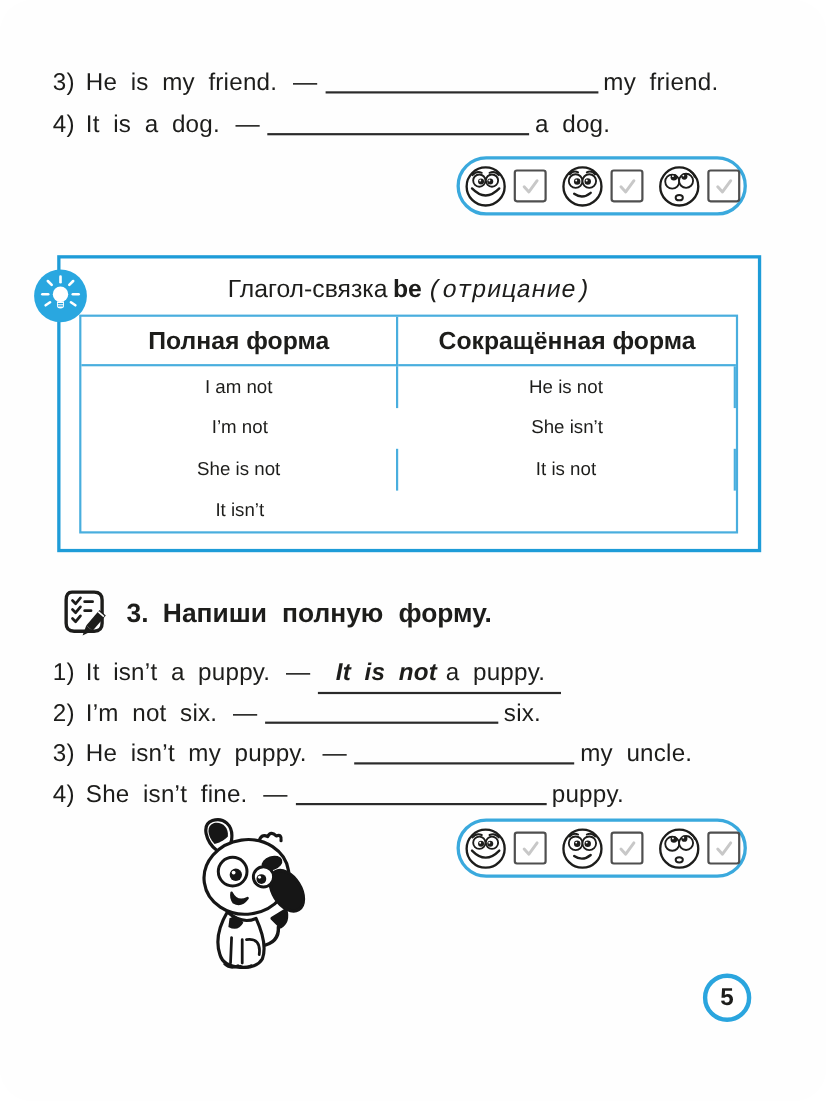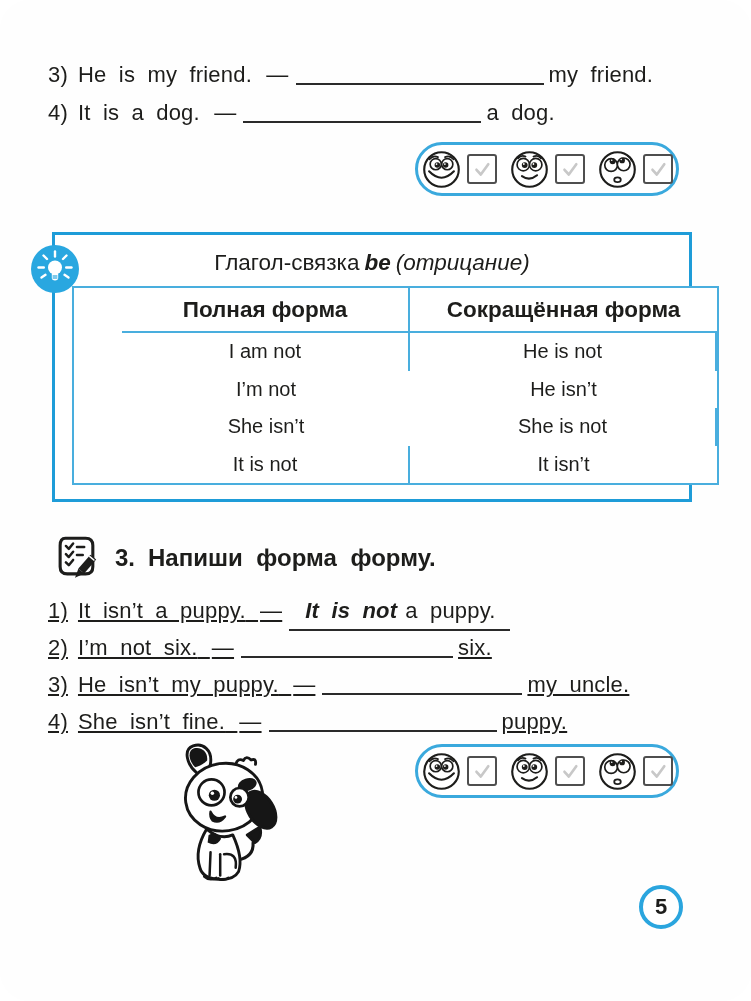--- a/index.html
+++ b/index.html
@@ -5,21 +5,21 @@
   html,body { margin:0; padding:0; background:#ffffff; }
   .page {
     position:relative; width:751px; height:1001px; background:#fefefe;
     font-family:"Liberation Sans","DejaVu Sans",sans-serif; color:#1d1d1b;
     overflow:hidden;
     border-radius:29px;
   }
   
   .ex-lines { position:absolute; font-size:22px; letter-spacing:0.2px; }
   .ex-top { left:48px; top:56px; }
-  .ex3-items { left:48px; top:592px;text-decoration:underline; }
+  .ex3-items { left:48px; top:592px; }
   .ex-line { height:38px; line-height:38px; white-space:nowrap; word-spacing:6px; }
   .ex3-items .ex-line { height:37px; line-height:37px; }
   .num { margin-right:10px; }
   .dash { margin:0 2px; }
   .blank {
     display:inline-block; height:1em; border-bottom:2.5px solid #2a2a2a;
     vertical-align:baseline; margin:0 5px; transform:translateY(3px);
   }
   .w-a{width:248px} .w-b{width:238px} .w-c{width:212px} .w-d{width:200px} .w-e{width:228px}
   .ansline {
@@ -42,30 +42,29 @@
     width:26px; height:26px; border:2.5px solid #4f4f4f; border-radius:3px;
     background:#fff; display:flex; align-items:center; justify-content:center;
   }
   .checkbox svg { width:22px; height:22px; display:block; }
   
   .rulebox {
     position:absolute; left:52px; top:232px; width:634px; height:264px;
     border:3.5px solid #1e9cd8; background:#fff;
   }
   .rb-title { position:absolute; top:15px; left:0; width:100%; text-align:center; font-size:22.5px; white-space:nowrap; }
-  .rb-kw { font-weight:bold; margin:0 5px;font-style:italic; }
-  .rb-it { font-style:italic; }
+  .rb-kw { font-weight:bold; margin:0 5px; }
+  .rb-it { font-style:italic;font-family:Liberation Mono, monospace; }
   .rb-table {
     position:absolute; left:17px; top:51px; width:595px; height:195px;
     border:2px solid #49aede; display:grid;
     grid-template-columns:288px 1fr; grid-template-rows:45px repeat(4,1fr);
     background:#fff;
-    padding-left:48px;
-  }
-  .cell { display:flex; align-items:center; justify-content:center; font-size:20px; }
+  }
+  .cell { display:flex; align-items:center; justify-content:center; font-size:17px; }
   .cell.c0 { border-right:2px solid #49aede; }
   .cell.head { font-weight:bold; font-size:22.5px; border-bottom:2px solid #49aede; }
   .bulb { position:absolute; left:-25px; top:9px; width:50px; height:50px; }
   
   .ex3-head {
     position:absolute; left:50px; top:533px; display:flex; align-items:center; gap:13px;
     font-size:24px; font-weight:bold; word-spacing:7px;
   }
   .task-icon { width:52px; height:50px; display:block; }
   
@@ -227,34 +226,33 @@
       </svg>
     <div class="rb-title">
       <span>Глагол-связка</span><span class="rb-kw">be</span><span class="rb-it">(отрицание)</span>
     </div>
     <div class="rb-table">
       <div class="cell head c0">Полная форма</div>
       <div class="cell head">Сокращённая форма</div>
       <div class="cell c0">I am not</div>
       <div class="cell c0">He is not</div>
       <div class="cell">I’m not</div>
-      <div class="cell">He isn’t</div>
       <div class="cell">She isn’t</div>
       <div class="cell c0">She is not</div>
       <div class="cell c0">It is not</div>
       <div class="cell">It isn’t</div>
     </div>
   </div>
 
   <div class="ex3-head">
     <svg class="task-icon" viewBox="0 0 52 52">
         <use href="#sym-task"></use>
       </svg>
     <span>3.</span>
-    <span>Напиши форма форму.</span>
+    <span>Напиши полную форму.</span>
   </div>
 
   <div class="ex-lines ex3-items">
     <div class="ex-line">
       <span class="num">1)</span><span>It isn’t a puppy.</span>
       <span class="dash">—</span><span class="ansline"><span class="ans-em">It is not</span><span class="ans-rest">a puppy.</span></span>
     </div>
     <div class="ex-line">
       <span class="num">2)</span><span>I’m not six.</span>
       <span class="dash">—</span><span class="blank w-c"></span><span>six.</span>

